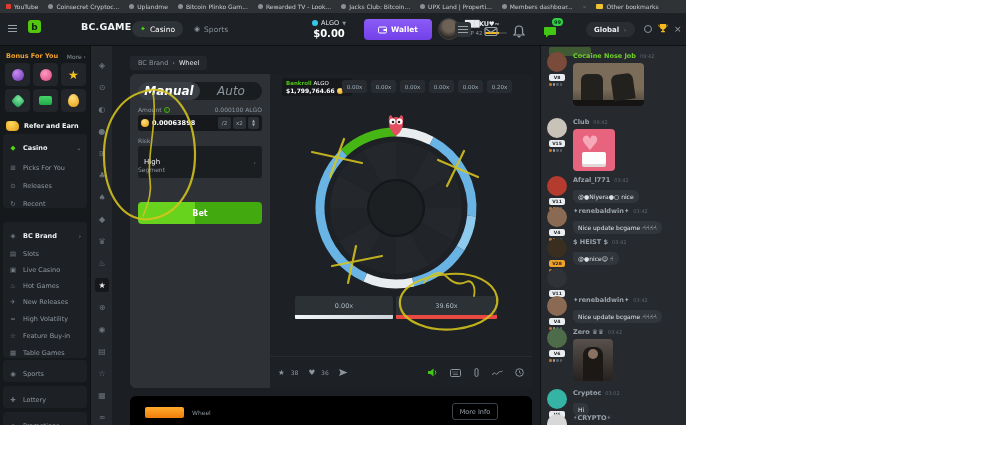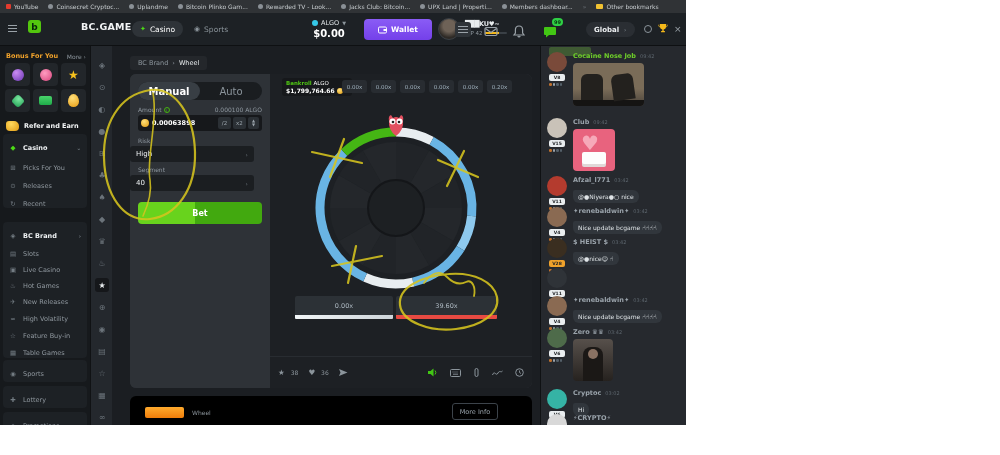--- a/index.html
+++ b/index.html
@@ -81,33 +81,33 @@
   .rail-ic{position:absolute;left:4px;width:14px;height:14px;color:#6b737a;font-size:8px;display:flex;align-items:center;justify-content:center;}
   .rail-ic.active{background:#15171a;border-radius:3px;color:#e8ecee;}
 
   
   .main{position:absolute;left:112px;top:46px;width:428px;height:379px;background:#1b1e22;}
   .crumb{position:absolute;left:18px;top:10px;height:14px;background:#24272b;border-radius:3px;display:flex;align-items:center;gap:4px;padding:0 8px;font-size:6.5px;color:#8b949b;}
   .crumb .cur{color:#e8ecee;}
   .gamecard{position:absolute;left:18px;top:28px;width:402px;height:314px;background:#2e3237;border-radius:6px;overflow:hidden;}
   .betpanel{position:absolute;left:0;top:0;width:140px;height:314px;background:#2e3237;padding:8px;}
   .toggle{position:absolute;left:8px;top:8px;width:124px;height:18px;background:#1a1d20;border-radius:9px;display:flex;}
-  .toggle .opt{flex:1;display:flex;align-items:center;justify-content:center;font-size:10px;color:#8b949b;border-radius:9px;}
+  .toggle .opt{flex:1;display:flex;align-items:center;justify-content:center;font-size:12px;color:#8b949b;border-radius:9px;font-style:italic;}
   .toggle .opt.on{background:#383e44;color:#fff;font-weight:bold;}
   .lblrow{position:absolute;left:8px;width:124px;display:flex;justify-content:space-between;align-items:center;font-size:6px;color:#8f98a0;}
   .lblrow .info{display:inline-block;width:6px;height:6px;border:1px solid #44b40e;border-radius:50%;color:#44b40e;font-size:4px;text-align:center;line-height:5px;margin-left:2px;}
   .amtrow{top:32px;}
   .amtin{position:absolute;left:8px;top:41px;width:124px;height:16px;background:#16181b;border-radius:3px;display:flex;align-items:center;padding:0 3px;gap:3px;}
   .coin{width:8px;height:8px;border-radius:50%;background:radial-gradient(circle at 38% 32%,#ffe07a,#e0990f);flex:0 0 auto;}
   .amtin .val{color:#fff;font-weight:bold;font-size:6.5px;}
   .amtin .ctl{margin-left:auto;display:flex;gap:2px;align-items:center;}
   .mini{width:13px;height:12px;background:#2b3035;border-radius:2px;color:#9aa3ab;font-size:5.5px;display:flex;align-items:center;justify-content:center;}
   .stepper{width:11px;height:12px;background:#2b3035;border-radius:2px;display:flex;flex-direction:column;align-items:center;justify-content:center;color:#9aa3ab;font-size:4px;line-height:4px;}
   .risklbl{top:63px;}
-  .select{position:absolute;left:0;width:124px;height:16px;background:#1b1e21;border-radius:3px;display:flex;align-items:center;justify-content:space-between;padding:0 6px;color:#eef1f3;font-size:7px;}
+  .select{position:absolute;left:8px;width:124px;height:16px;background:#1b1e21;border-radius:3px;display:flex;align-items:center;justify-content:space-between;padding:16px 6px;color:#eef1f3;font-size:7px;}
   .select .chev{color:#737c83;font-size:6px;}
   .selrisk{top:72px;}
   .seglbl{top:92px;}
   .selseg{top:101px;}
   .betbtn{position:absolute;left:8px;top:128px;width:124px;height:22px;border-radius:4px;background:linear-gradient(90deg,#68d31d 0 46%,#42a90f 46%);color:#fff;font-weight:bold;font-size:8px;display:flex;align-items:center;justify-content:center;}
   .canvas{position:absolute;left:140px;top:0;width:262px;height:314px;background:#1d2024;}
   .bankroll{position:absolute;left:12px;top:4px;width:70px;background:#16181b;border-radius:3px;padding:2px 4px;}
   .bankroll .r1{font-size:5.5px;color:#fff;}
   .bankroll .r1 b{color:#4ec214;}
   .bankroll .r2{font-size:6px;color:#fff;font-weight:bold;display:flex;align-items:center;gap:2px;margin-top:1px;}
@@ -444,24 +444,20 @@
           <div class="lblrow risklbl">
               <span>Risk</span>
             </div>
           <div class="select selrisk">
             <span>High</span>
             <span class="chev">›</span>
           </div>
           <div class="lblrow seglbl">
               <span>Segment</span>
             </div>
-          <div class="select selseg">
-            <span>40</span>
-            <span class="chev">›</span>
-          </div>
           <div class="betbtn">Bet</div>
         </div>
 
         <div class="canvas">
           <div class="bankroll">
             <div class="r1"><b>Bankroll</b> <span>ALGO</span></div>
             <div class="r2">
                 <span>$1,799,764.66</span>
                 <span class="coin"></span>
               </div>

